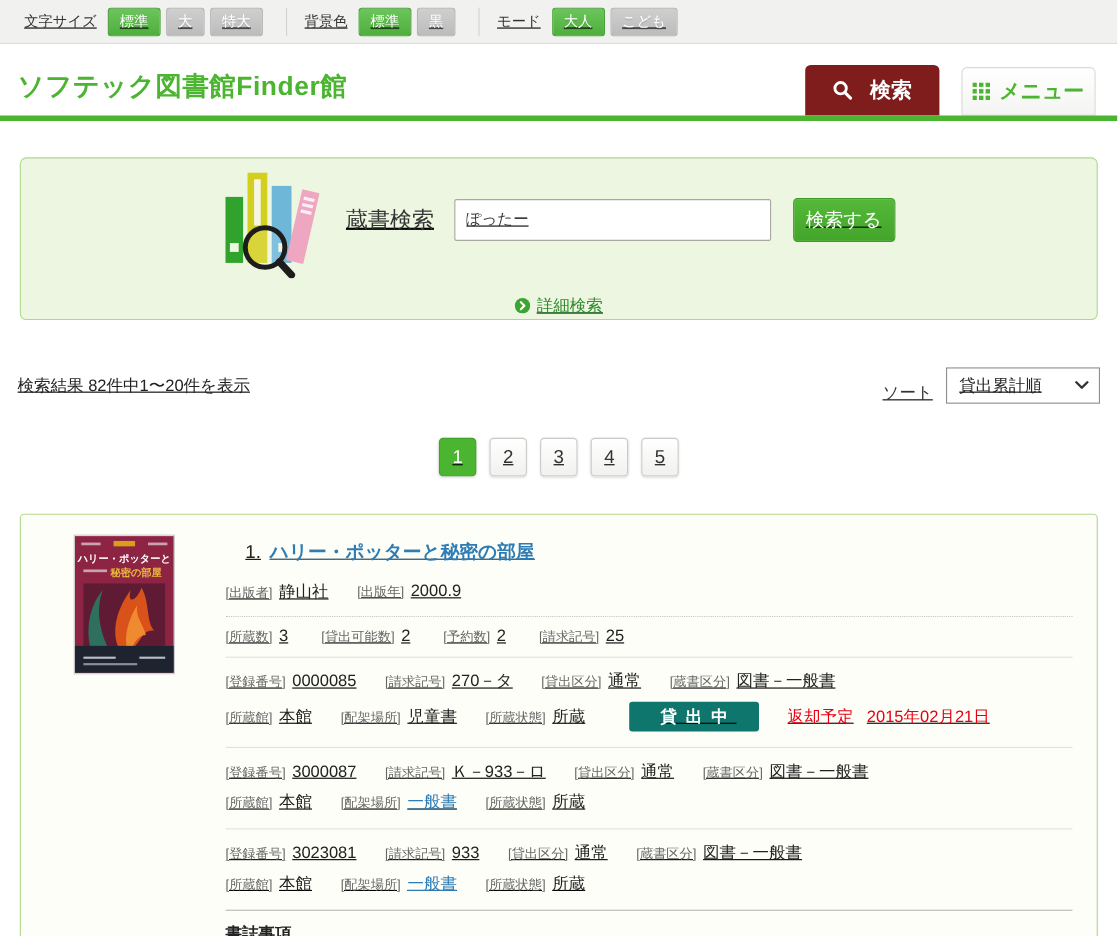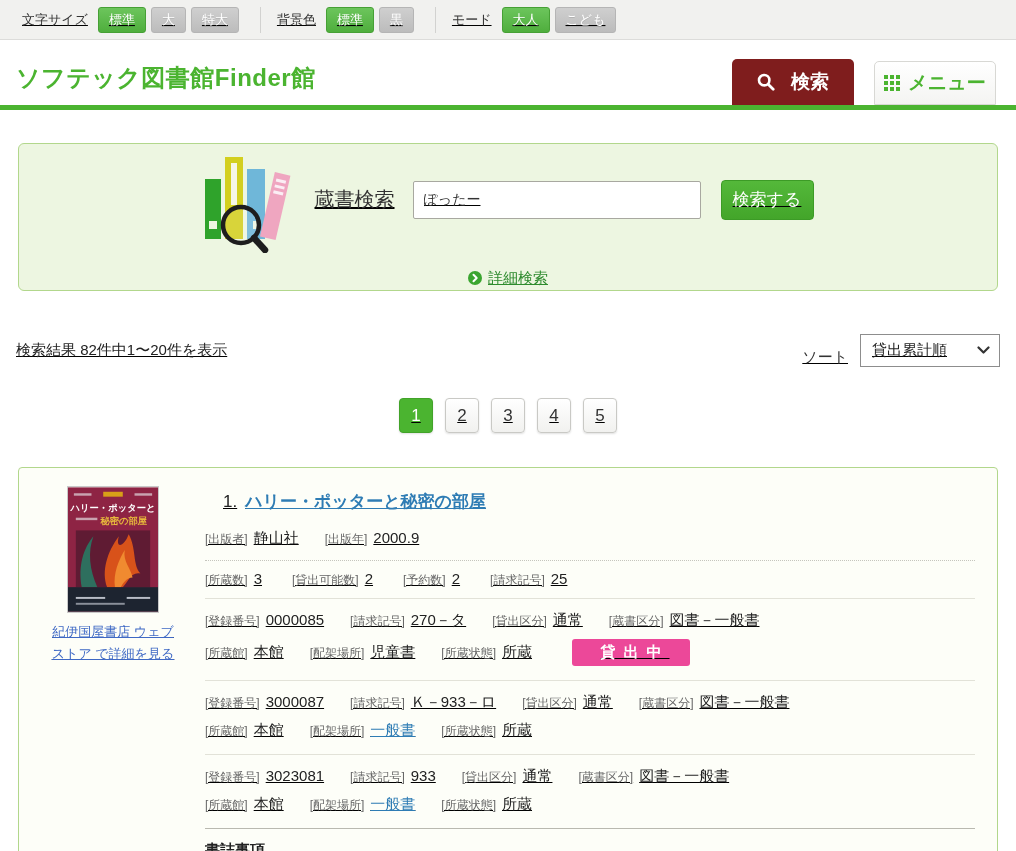--- a/index.html
+++ b/index.html
@@ -84,21 +84,21 @@
   .fv { font-size:15px; color:#222; }
   .fv-link { font-size:15px; color:#2e7cb4; text-decoration:underline; cursor:pointer; }
 
   .meta-row { display:flex; gap:26px; flex-wrap:wrap; }
   .sep-dotted { border:none; border-top:1px dotted #c5c5bd; margin-top:12px; }
   .counts-row { display:flex; gap:30px; padding:9px 0; }
   .sep-solid { border:none; border-top:1px solid #e2e2d8; }
   .holding { padding:12px 0 14px; border-bottom:1px solid #e2e2d8; }
   .h-row { display:flex; gap:26px; align-items:center; flex-wrap:wrap; }
   .h-row + .h-row { margin-top:9px; }
-  .status-badge { width:118px; height:27px; background:#ec4899; border-radius:3px; color:#fff;
+  .status-badge { width:118px; height:27px; background:#0f766e; border-radius:3px; color:#fff;
                   font-size:15px; font-weight:bold; display:flex; align-items:center; justify-content:center;
                   letter-spacing:8px; text-indent:8px; margin-left:14px; }
   .return-info { display:flex; gap:12px; align-items:baseline; }
   .return-label, .return-date { font-size:15px; color:#e60012; }
   .holding.last { border-bottom:1px solid #b9b9b0; }
   .biblio-heading { margin-top:12px; font-size:15px; font-weight:bold; color:#222; }
 
   .icon-svg { display:block; }
 </style>
 </head>
@@ -227,21 +227,20 @@
         <rect x="8" y="31" width="22" height="2.5" fill="#c9a3b0"></rect>
         <rect x="8" y="44" width="76" height="58" fill="#5f1b33"></rect>
         <path d="M14 102 C10 80 16 62 26 50 C20 66 22 84 30 102 Z" fill="#2e6f5e"></path>
         <path d="M40 102 C34 86 40 66 52 50 C48 64 58 60 62 48 C70 62 66 80 74 88 C64 86 62 96 56 102 Z" fill="#d8521a"></path>
         <path d="M48 102 C46 88 52 74 58 64 C56 76 64 82 66 92 C60 92 56 98 54 102 Z" fill="#f08a30"></path>
         <rect x="0" y="102" width="92" height="25" fill="#1d2430"></rect>
         <rect x="8" y="112" width="30" height="2" fill="#b8bcc6"></rect>
         <rect x="60" y="112" width="24" height="2" fill="#b8bcc6"></rect>
         <rect x="8" y="118" width="50" height="2" fill="#8a8f9a"></rect>
       </svg>
-      <a class="store-link">紀伊国屋書店 ウェブストア で詳細を見る</a>
     </div>
 
     <div class="right-col">
       <div class="title-row">
         <span class="item-number">1.</span>
         <a class="item-title">ハリー・ポッターと秘密の部屋</a>
       </div>
 
       <div class="meta-row">
         <span class="pair">
@@ -303,20 +302,24 @@
             </span>
           <span class="pair">
               <span class="fl">[配架場所]</span>
               <span class="fv">児童書</span>
             </span>
           <span class="pair">
               <span class="fl">[所蔵状態]</span>
               <span class="fv">所蔵</span>
             </span>
           <span class="status-badge">貸出中</span>
+          <span class="return-info">
+            <span class="return-label">返却予定</span>
+            <span class="return-date">2015年02月21日</span>
+          </span>
         </div>
       </div>
 
       <div class="holding">
         <div class="h-row">
           <span class="pair">
               <span class="fl">[登録番号]</span>
               <span class="fv">3000087</span>
             </span>
           <span class="pair">

